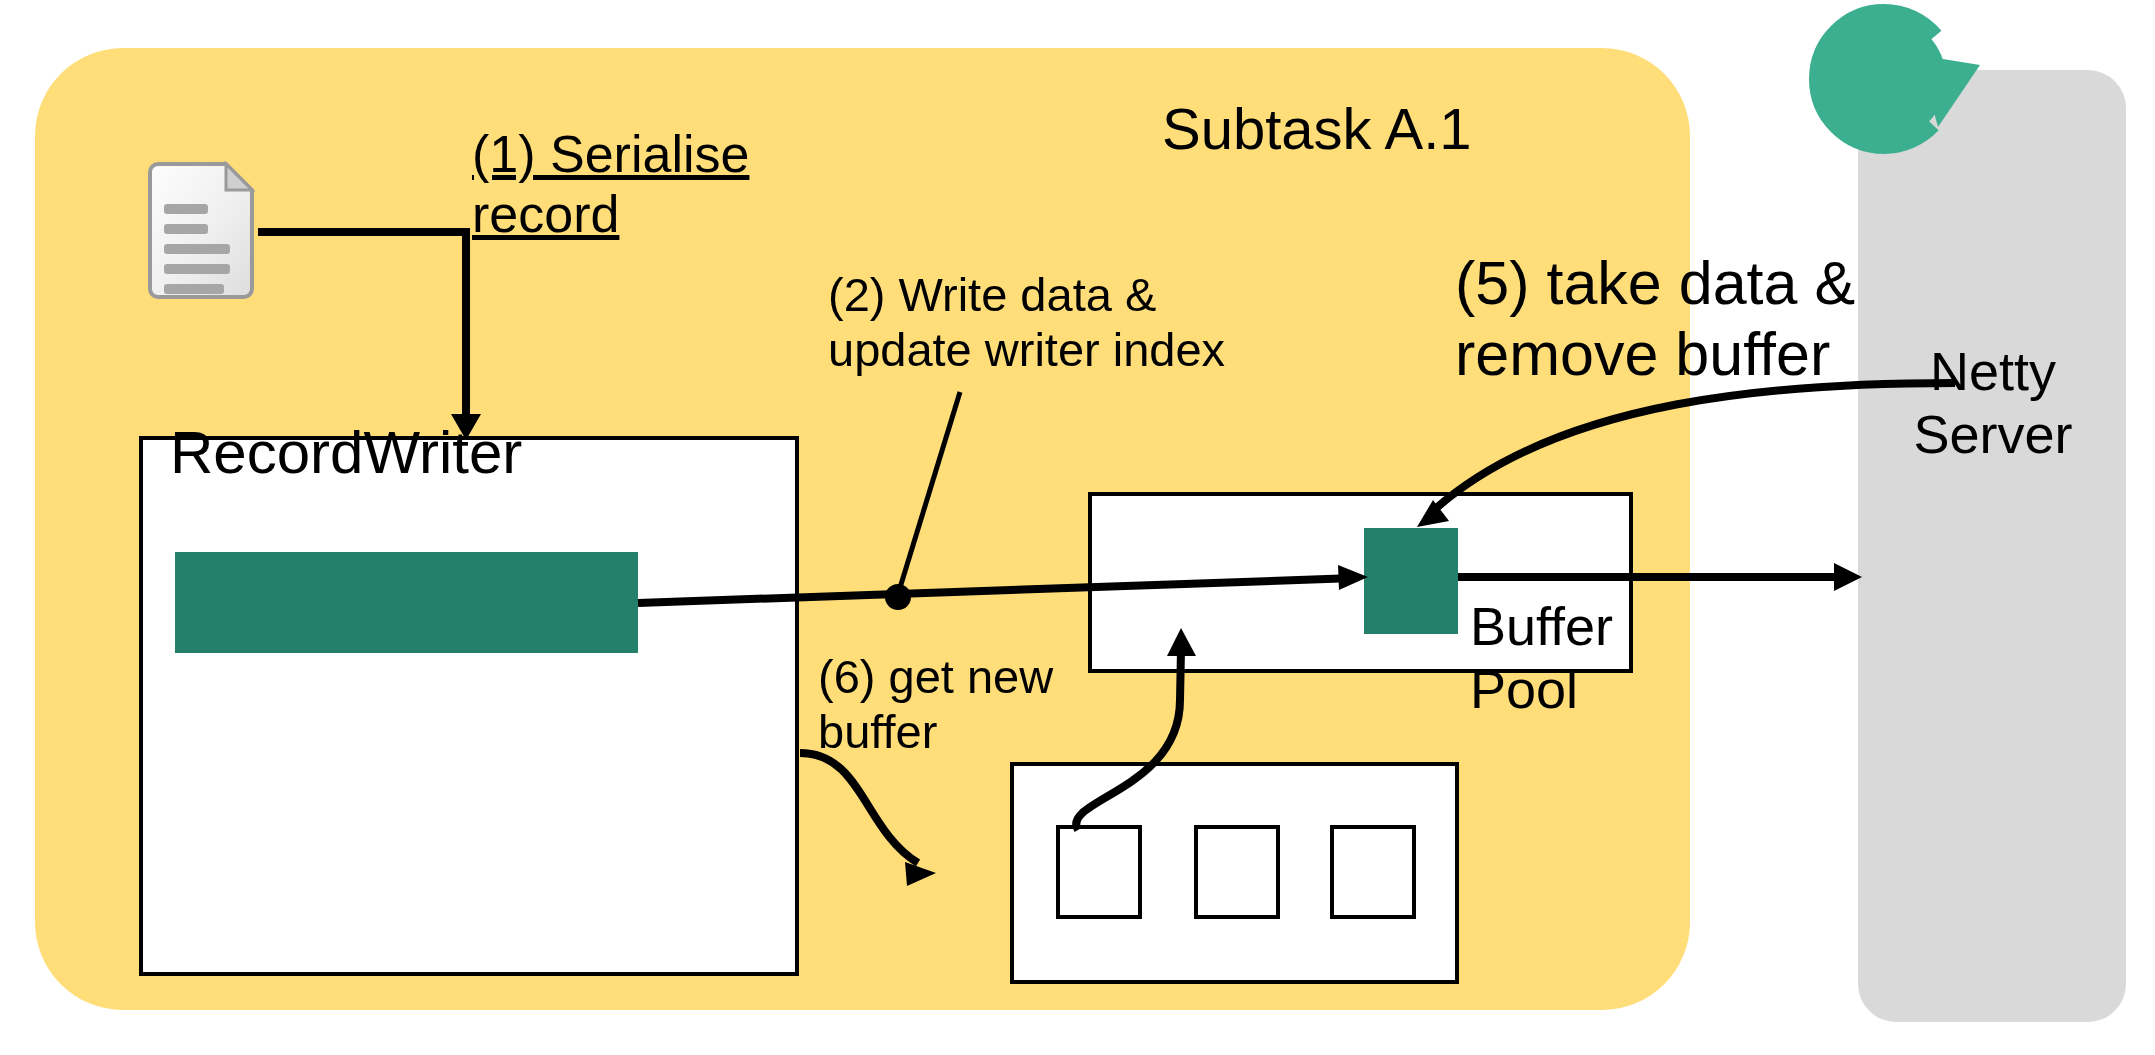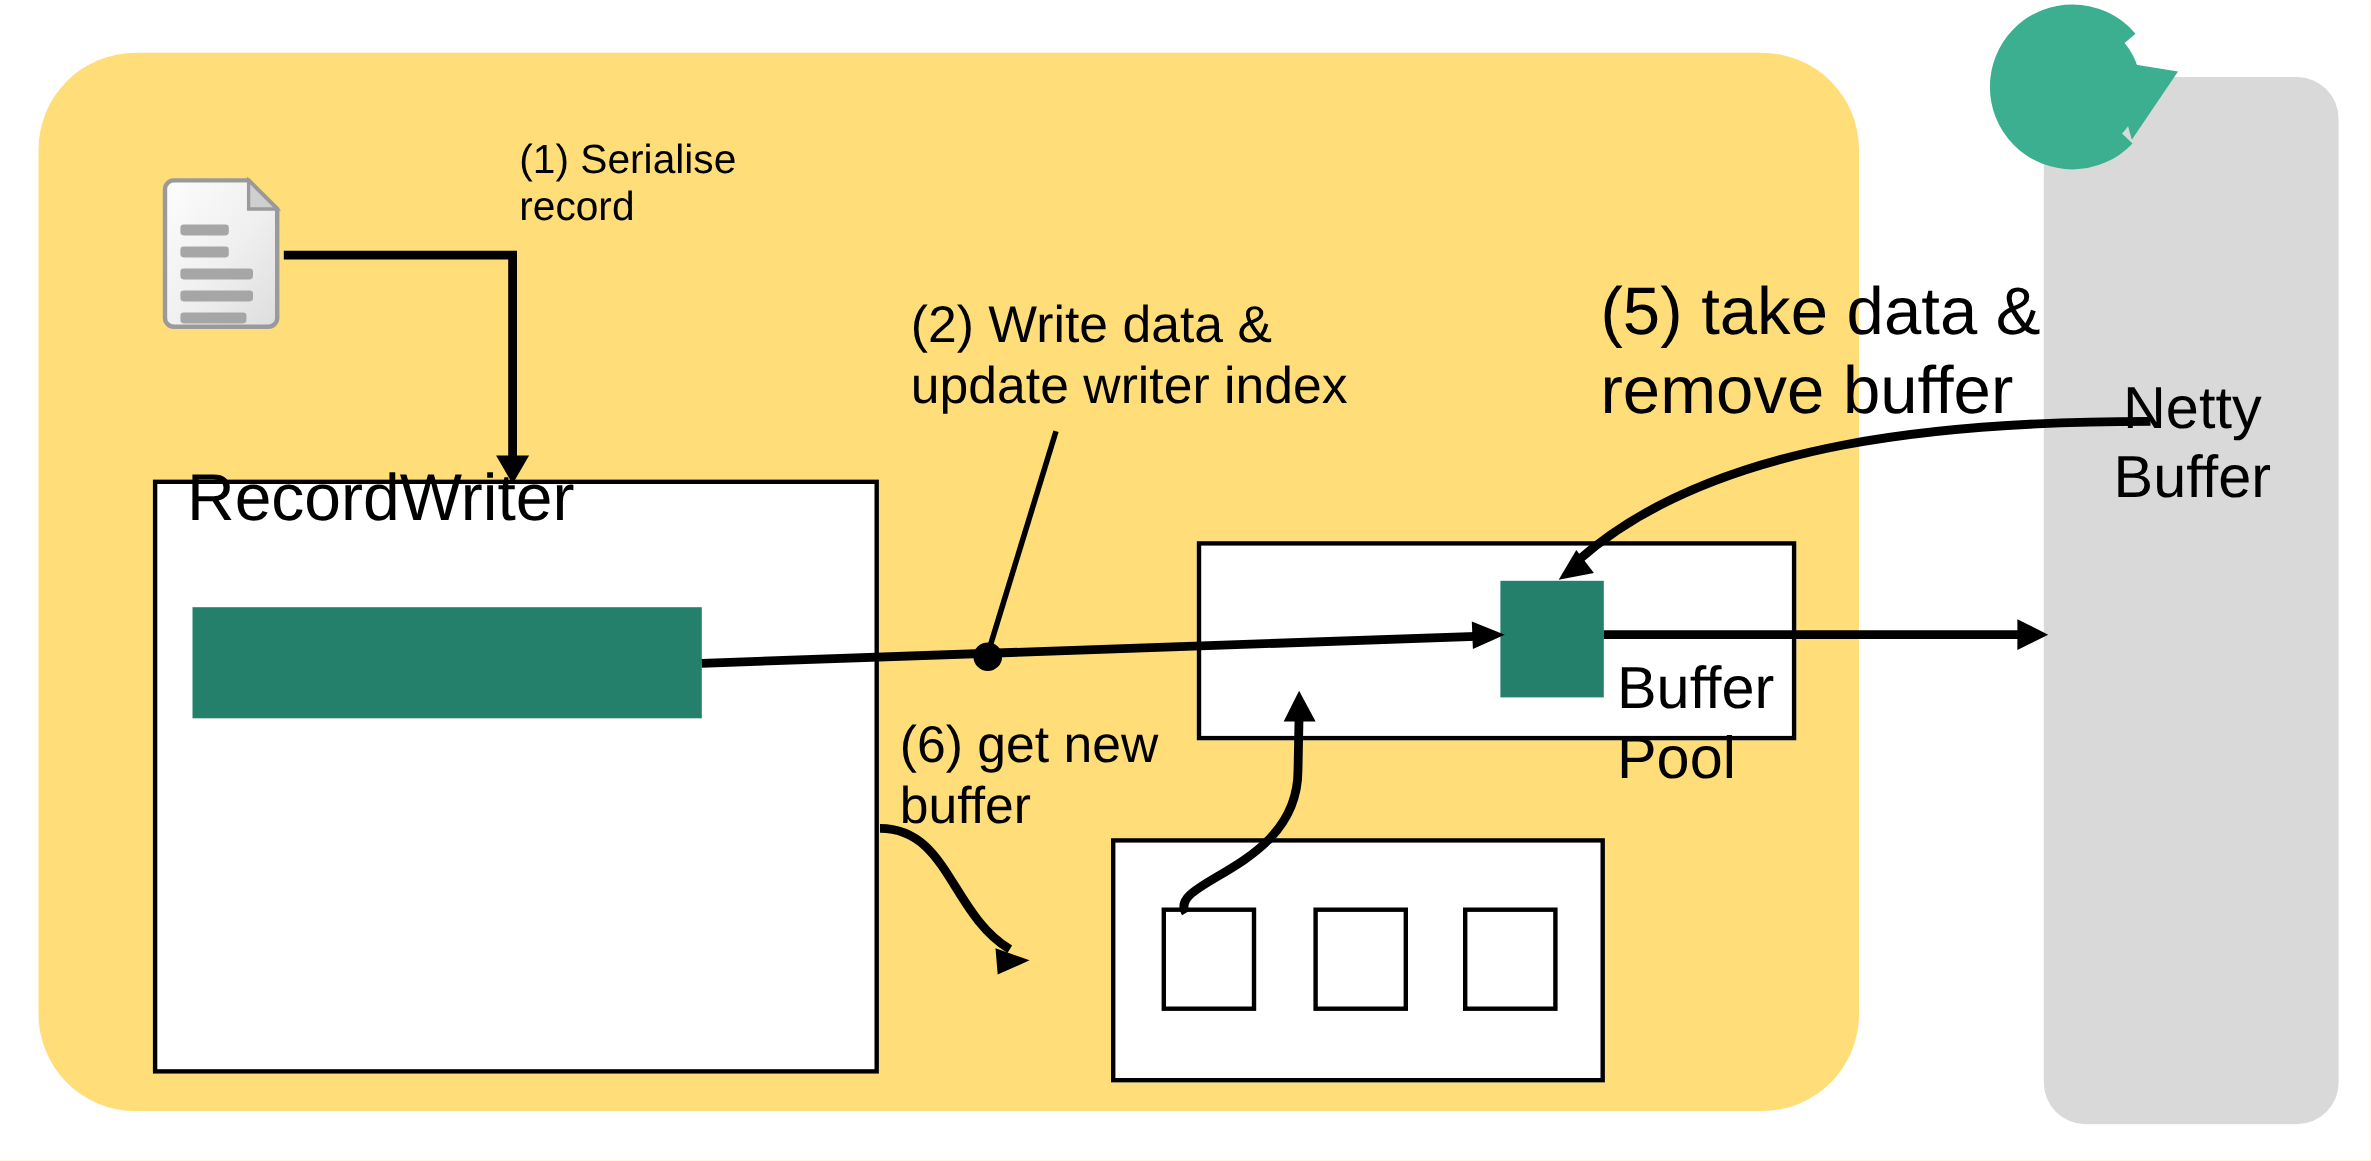--- a/index.html
+++ b/index.html
@@ -50,21 +50,21 @@
   #pool-slot-0{left:1056px;}
   #pool-slot-1{left:1194px;}
   #pool-slot-2{left:1330px;}
 
   
   .label{color:#000000;font-weight:400;line-height:1.16;white-space:pre-line;}
   #subtask-title{left:1162px; top:95px; font-size:58px;}
   #recordwriter-label{left:170px; top:418px; font-size:60px;}
   #netty-label{left:1898px; top:340px; font-size:54px; text-align:center; width:190px;}
   #bufferpool-label{left:1470px; top:595px; font-size:54px; width:200px;}
-  #step1-label{left:472px; top:124px; font-size:37px;}
+  #step1-label{left:472px; top:124px; font-size:52px;text-decoration:underline;}
   #step2-label{left:828px; top:250px; font-size:47px;margin-top:18px;}
   #step3-label{left:818px; top:650px; font-size:47px;}
   #step4-label{left:1472px; top:565px; font-size:47px;}
   #step5-label{left:1455px; top:248px; font-size:61px;}
 
   
   svg.ovl{position:absolute;left:0;top:0;width:2155px;height:1055px;overflow:visible;}
   .ln{fill:none;stroke:#000000;stroke-width:8;}
   .ln-thin{fill:none;stroke:#000000;stroke-width:5;}
   .fillblack{fill:#000000;}
@@ -150,25 +150,26 @@
 
     <g>
       <path class="reload" d="M1884,17
                a62,62 0 1 0 0,124
                a62,62 0 1 0 0,-124
                z" fill="none" stroke="#3BAF8F" stroke-width="26" stroke-dasharray="300 90" stroke-dashoffset="55"></path>
       <path class="reload" d="M1918,55 l62,10 l-42,62 z"></path>
     </g>
   </svg>
 
+  <div class="abs label" id="subtask-title">Subtask A.1</div>
 
   <div class="abs label" id="recordwriter-label">RecordWriter</div>
 
   <div class="abs label" id="netty-label">Netty
-Buffer</div>
+Server</div>
 
   <div class="abs label" id="bufferpool-label">Buffer
 Pool</div>
 
   <div class="abs label" id="step1-label">(1) Serialise
 record</div>
 
   <div class="abs label" id="step2-label">(2) Write data &amp;
 update writer index</div>
 

